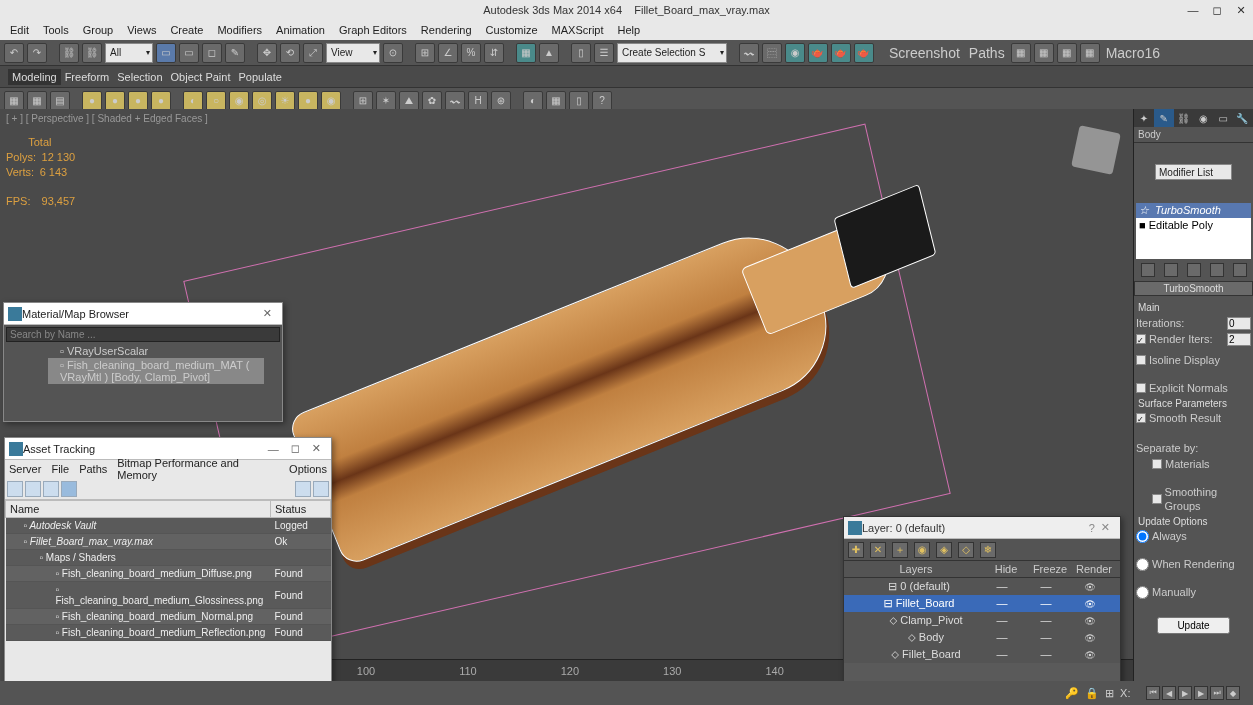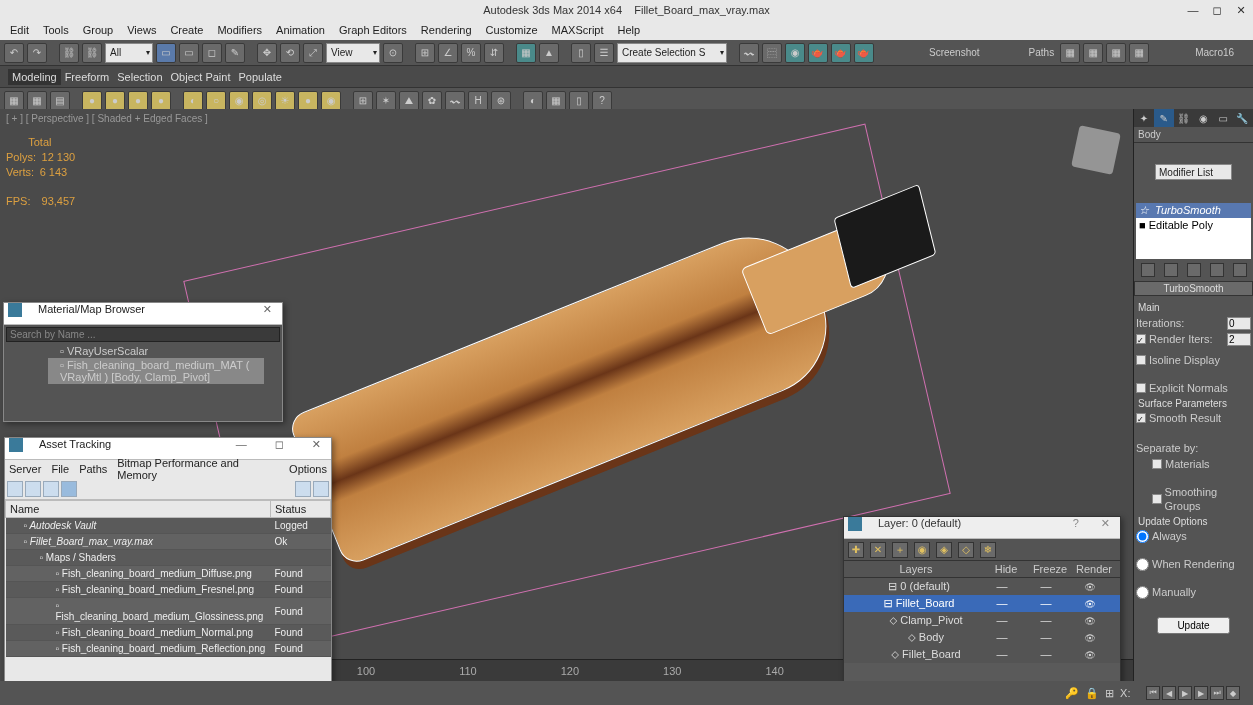--- a/index.html
+++ b/index.html
@@ -44,21 +44,21 @@
 .rp-btns { display:flex; justify-content:space-around; padding:2px; }
 .rp-btns span { width:14px;height:14px;background:#6a6a6a;border:1px solid #333;}
 .rp-roll { background:#6a6a6a; color:#ddd; text-align:center; font-size:10px; padding:1px; border:1px solid #333; margin-top:2px;}
 .rp-body { padding:3px 2px; font-size:10px; line-height:14px; }
 .rp-body .row { display:flex; justify-content:space-between; align-items:center; padding:1px 0;}
 .rp-body input[type=text]{ width:24px; background:#e8e8e8; border:1px solid #888; color:#000; font-size:10px; padding:0 1px;}
 .rp-body label { display:flex; align-items:center; gap:3px;}
 .rp-sec { color:#ddd; font-size:10px; padding:2px 2px 0; }
 
 .win { position:absolute; background:#e8e8e8; color:#222; border:1px solid #888; box-shadow:2px 2px 6px rgba(0,0,0,.4); }
-.win .tb { height:22px; background:#fff; display:flex; align-items:flex-start; padding:0 4px; gap:16px; border-bottom:1px solid #bbb; }
+.win .tb { height:22px; background:#fff; display:flex; align-items:center; padding:0 4px; gap:0; border-bottom:1px solid #bbb; }
 .win .tb .ico { width:14px;height:14px;background:#3a7a9a; }
 .win .tb .x { margin-left:auto; padding:0 6px; color:#666;}
 .matbrowser { left:3px; top:302px; width:280px; height:120px; }
 .matbody { background:#545454; color:#ccc; height:calc(100% - 22px); padding:2px; }
 .matbody .srch { background:#3a3a3a; border:1px solid #222; padding:1px 3px; font-size:10px; color:#888;}
 .matbody .tree { font-size:10px; padding:2px 16px;margin-left:26px;}
 .matbody .tree div { padding:1px 2px;}
 .matbody .sel { background:#888;}
 
 .assetwin { left:4px; top:437px; width:328px; height:253px; }
@@ -77,21 +77,21 @@
 .layhead { background:#545454; color:#ccc; display:flex; font-size:10px; padding:2px 4px; border-bottom:1px solid #333;}
 .layhead span:first-child{flex:1;} .layhead span{width:44px;text-align:center;}
 .layrow { display:flex; padding:2px 8px; font-size:10px; color:#ddd; background:#545454;}
 .layrow.sel { background:#3a6ab8; color:#fff;}
 .layrow span:first-child{flex:1;} .layrow span{width:44px;text-align:center;}
 .layrow .eye::before{content:"👁";font-size:9px;}
 
 .playbar { position:absolute; right:0; bottom:0; width:120px; height:24px; background:#545454; display:flex; align-items:center; justify-content:center; gap:2px;}
 .playbar span{ width:14px;height:14px;background:#6a6a6a;border:1px solid #333;font-size:8px;display:flex;align-items:center;justify-content:center;}
 
-.toolbar1 .txt,.toolbar2 .txt{color:#ccc;font-size:10px;padding:0 3px;margin-left:40px;}
+.toolbar1 .txt,.toolbar2 .txt{color:#ccc;font-size:14px;padding:0 3px;}
 .chk{width:10px;height:10px;border:1px solid #888;background:#e8e8e8;display:inline-block;}
 .chk.on::after{content:"✓";font-size:8px;color:#000;position:relative;top:-3px;}
 </style>
 </head>
 <body>
 
 <div class="titlebar">
   <span class="txt"><span>Autodesk 3ds Max  2014 x64</span>&nbsp;&nbsp;&nbsp;&nbsp;<span>Fillet_Board_max_vray.max</span></span>
   <div class="wbtn">
     <span>—</span>
@@ -359,24 +359,20 @@
         </tr>
         <tr>
           <td class="ind2">▫ Maps / Shaders</td>
           <td></td>
         </tr>
         <tr>
           <td class="ind3">▫ Fish_cleaning_board_medium_Diffuse.png</td>
           <td>Found</td>
         </tr>
         <tr>
-          <td class="ind3">▫ Fish_cleaning_board_medium_Fresnel.png</td>
-          <td>Found</td>
-        </tr>
-        <tr>
           <td class="ind3">▫ Fish_cleaning_board_medium_Glossiness.png</td>
           <td>Found</td>
         </tr>
         <tr>
           <td class="ind3">▫ Fish_cleaning_board_medium_Normal.png</td>
           <td>Found</td>
         </tr>
         <tr>
           <td class="ind3">▫ Fish_cleaning_board_medium_Reflection.png</td>
           <td>Found</td>

